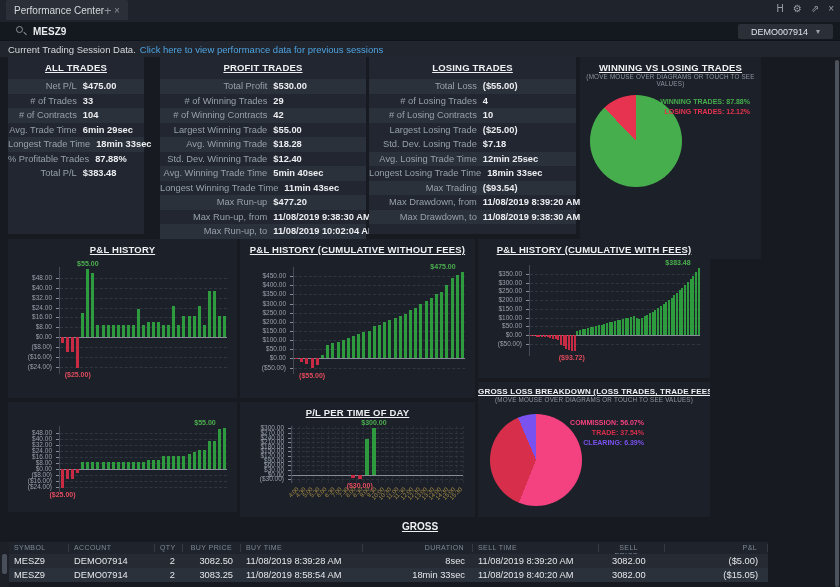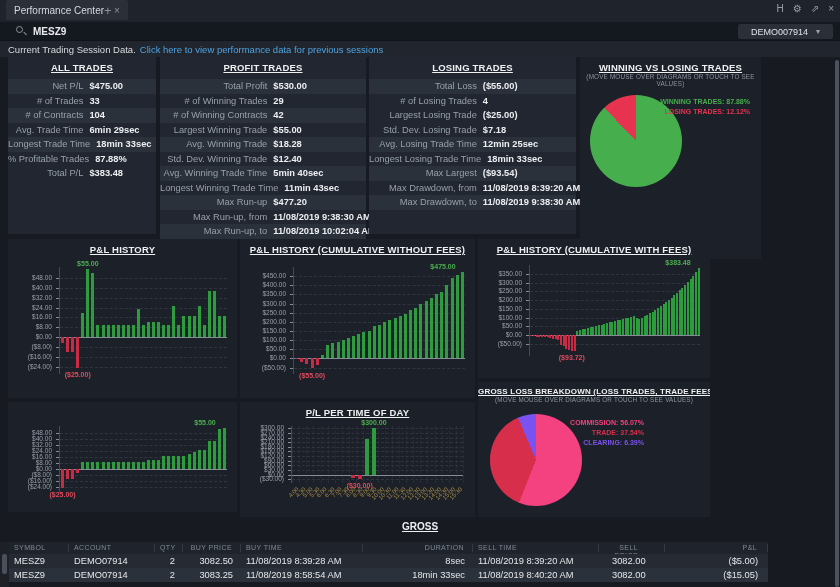--- a/index.html
+++ b/index.html
@@ -102,21 +102,21 @@
       <span>DEMO007914</span>
       <span class="chev">▾</span>
     </div>
   </div>
 
   <div class="notice">
     <span class="stat-text">Current Trading Session Data.</span>
     <span class="link">Click here to view performance data for previous sessions</span>
   </div>
 
-  <div class="panel" style="left:8px;top:57px;width:148px;height:177px;">
+  <div class="panel" style="left:8px;top:57px;width:136px;height:177px;">
     <div class="ptitle">ALL TRADES</div>
     <div class="stat-rows">
         <div class="stat-row alt">
           <span class="stat-label">Net P/L</span>
           <span class="stat-value">$475.00</span>
         </div>
         <div class="stat-row">
           <span class="stat-label"># of Trades</span>
           <span class="stat-value">33</span>
         </div>
@@ -195,38 +195,42 @@
     <div class="ptitle">LOSING TRADES</div>
     <div class="stat-rows">
         <div class="stat-row alt">
           <span class="stat-label">Total Loss</span>
           <span class="stat-value">($55.00)</span>
         </div>
         <div class="stat-row">
           <span class="stat-label"># of Losing Trades</span>
           <span class="stat-value">4</span>
         </div>
+        <div class="stat-row alt">
+          <span class="stat-label"># of Losing Contracts</span>
+          <span class="stat-value">10</span>
+        </div>
         <div class="stat-row">
           <span class="stat-label">Largest Losing Trade</span>
           <span class="stat-value">($25.00)</span>
         </div>
         <div class="stat-row">
           <span class="stat-label">Std. Dev. Losing Trade</span>
           <span class="stat-value">$7.18</span>
         </div>
         <div class="stat-row alt">
           <span class="stat-label">Avg. Losing Trade Time</span>
           <span class="stat-value">12min 25sec</span>
         </div>
         <div class="stat-row">
           <span class="stat-label">Longest Losing Trade Time</span>
           <span class="stat-value">18min 33sec</span>
         </div>
         <div class="stat-row alt">
-          <span class="stat-label">Max Largest</span>
+          <span class="stat-label">Max Trading</span>
           <span class="stat-value">($93.54)</span>
         </div>
         <div class="stat-row">
           <span class="stat-label">Max Drawdown, from</span>
           <span class="stat-value">11/08/2019 8:39:20 AM</span>
         </div>
         <div class="stat-row alt">
           <span class="stat-label">Max Drawdown, to</span>
           <span class="stat-value">11/08/2019 9:38:30 AM</span>
         </div>

